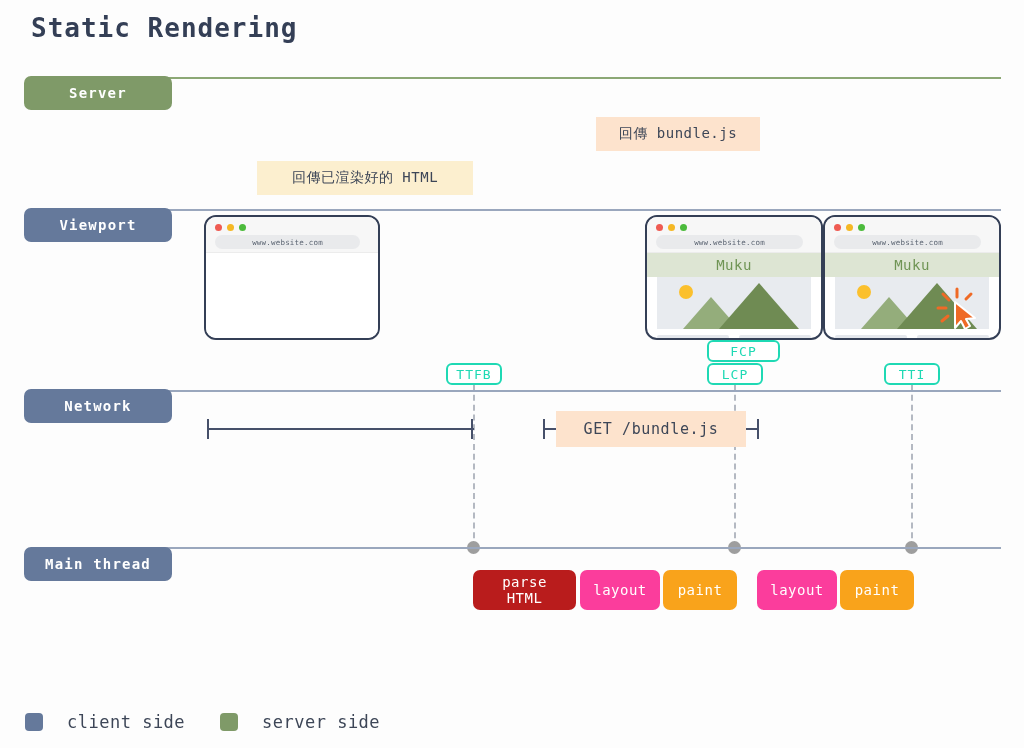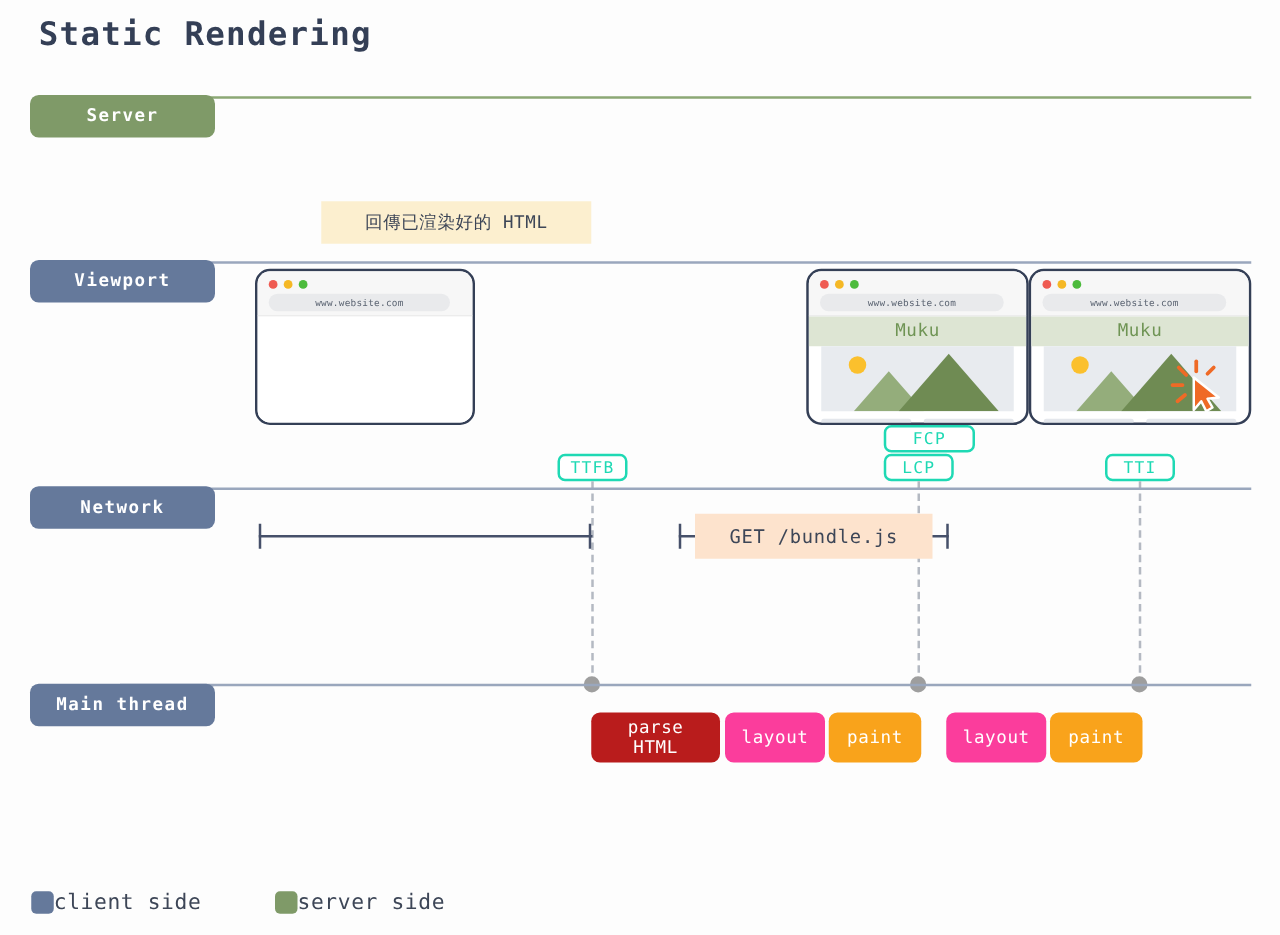--- a/index.html
+++ b/index.html
@@ -255,21 +255,21 @@
     line-height: 1.15;
     white-space: pre-line;
     text-align: center;
   }
 
   
   .legend-item {
     position: absolute;
     display: flex;
     align-items: center;
-    gap: 0;
+    gap: 24px;
   }
   .legend-swatch {
     width: 18px;
     height: 18px;
     border-radius: 4px;
   }
   .legend-label {
     font-size: 17px;
     color: #3d4657;
     letter-spacing: 0.5px;
@@ -279,20 +279,21 @@
 <body>
 
 <div class="canvas">
 
   <div class="title">Static Rendering</div>
 
   <div class="row-line server" style="left:96px; top:77px; width:905px;"></div>
   <div class="pill server" style="left:24px; top:76px; width:148px;">Server</div>
 
   <div class="msgbox cream" style="left:257px; top:117px; width:216px; height:34px;margin-top:44px;">回傳已渲染好的 HTML</div>
+  <div class="msgbox peach" style="left:596px; top:117px; width:164px; height:34px;">回傳 bundle.js</div>
 
   <div class="row-line" style="left:96px; top:209px; width:905px;"></div>
   <div class="pill viewport" style="left:24px; top:208px; width:148px;">Viewport</div>
 
   <div class="browser" style="left:204px; top:215px; width:176px; height:125px;">
     <div class="browser-chrome">
       <div class="dots">
         <div class="dot red"></div>
         <div class="dot yellow"></div>
         <div class="dot green"></div>

